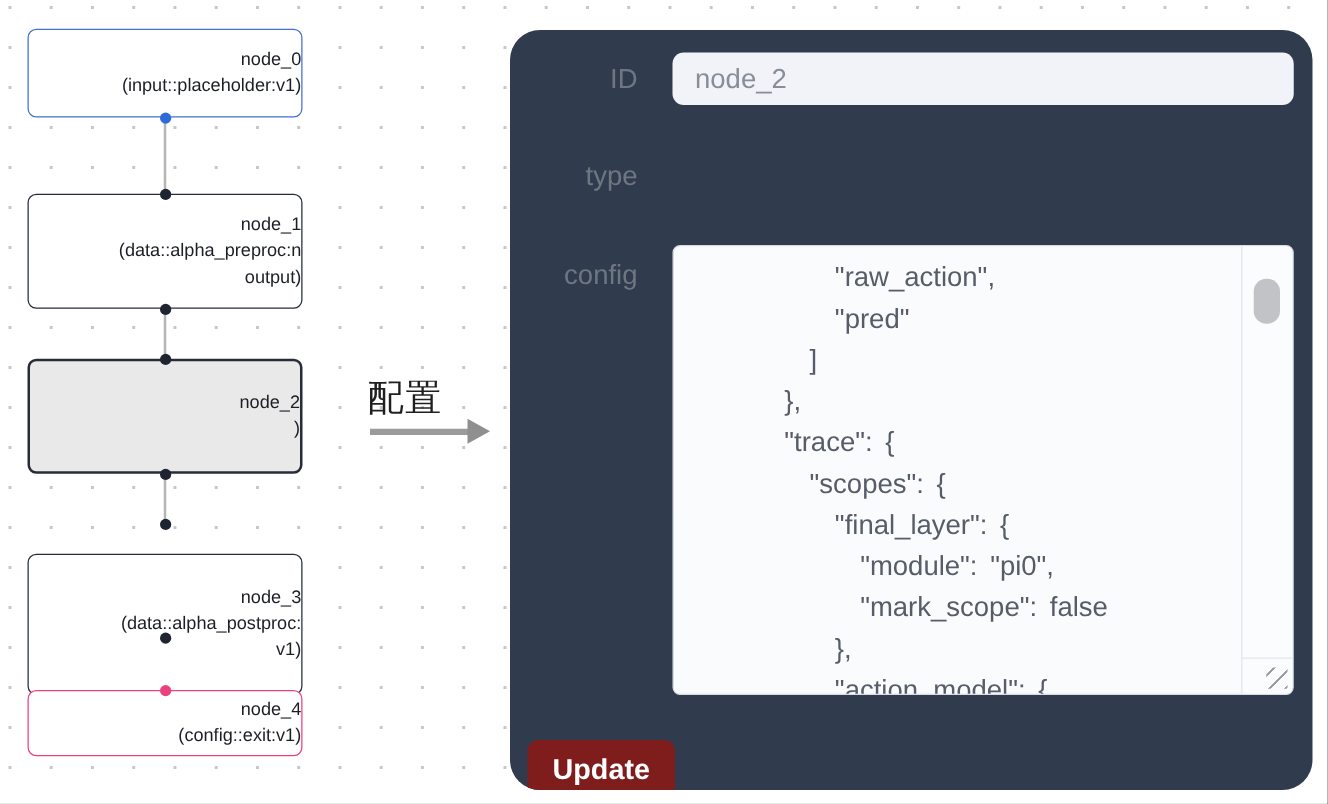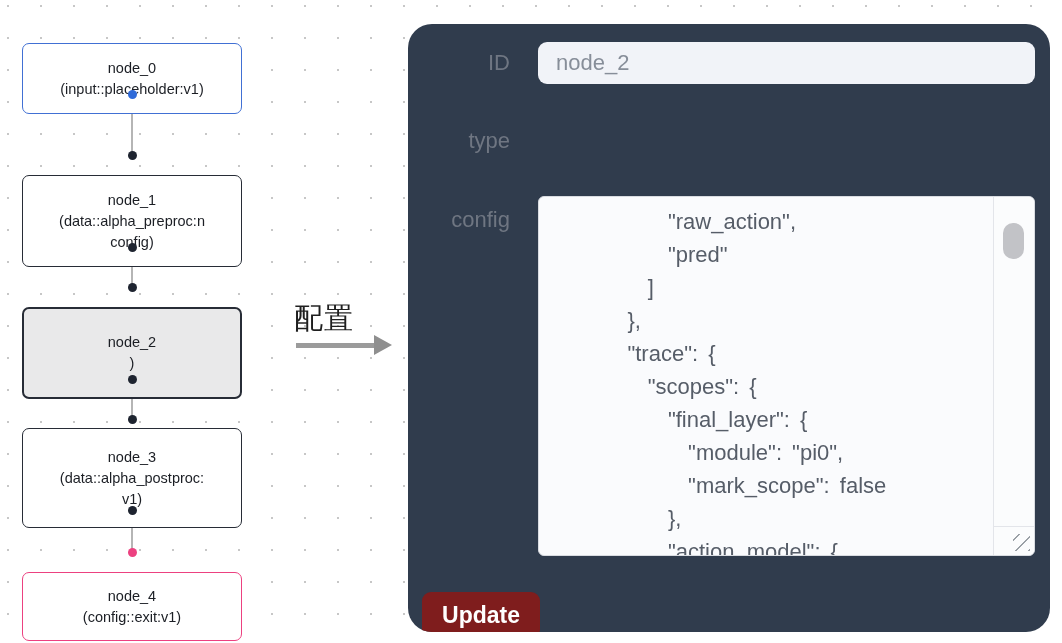--- a/index.html
+++ b/index.html
@@ -6,23 +6,22 @@
   body{font-family:"Liberation Sans",sans-serif;background:#ffffff;}
   #stage{
     position:relative;width:1062px;height:643px;overflow:hidden;background:#ffffff;
     background-image:radial-gradient(circle 1.4px at 2px 2px,#c7c7c7 98%,transparent 100%);
     background-size:33px 32px;background-position:6px 4px;
   }
   
   .node{
     position:absolute;left:22px;width:220px;box-sizing:border-box;
     background:#ffffff;border:1.5px solid #272c36;border-radius:7px;
-    display:flex;flex-direction:column;justify-content:center;align-items:center;
+    display:flex;flex-direction:column;justify-content:center;align-items:flex-end;
     z-index:2;
-    margin-top:20px;
   }
   .node .nline{
     font-size:14.5px;line-height:21px;color:#1b1e24;font-weight:500;
     text-align:center;white-space:nowrap;
   }
   .node.v-input{border-color:#4170d4;}
   .node.v-output{border-color:#ec4180;}
   .node.selected{background:#e9e9ea;border-width:2px;}
   .edge{position:absolute;left:131px;width:2px;background:#b5b5b5;z-index:1;}
   .port{position:absolute;left:127.5px;width:9px;height:9px;border-radius:50%;z-index:3;}
@@ -95,32 +94,32 @@
   <div class="edge" style="top:379px;height:40px"></div>
   <div class="edge" style="top:510px;height:42px"></div>
 
   <div class="node v-input" style="top:23px;height:71px">
     <div class="nline">node_0</div>
     <div class="nline">(input::placeholder:v1)</div>
   </div>
   <div class="node" style="top:155px;height:92px">
     <div class="nline">node_1</div>
     <div class="nline">(data::alpha_preproc:n</div>
-    <div class="nline">config)</div>
+    <div class="nline">output)</div>
   </div>
   <div class="node selected" style="top:287px;height:92px">
     <div class="nline">node_2</div>
     <div class="nline">)</div>
   </div>
-  <div class="node" style="top:408px;height:100px">
+  <div class="node" style="top:443px;height:113px">
     <div class="nline">node_3</div>
     <div class="nline">(data::alpha_postproc:</div>
     <div class="nline">v1)</div>
   </div>
-  <div class="node v-output" style="top:552px;height:69px">
+  <div class="node v-output" style="top:552px;height:53px">
     <div class="nline">node_4</div>
     <div class="nline">(config::exit:v1)</div>
   </div>
 
   <div class="port c-blue" style="top:89.5px"></div>
   <div class="port c-dark" style="top:150.5px"></div>
   <div class="port c-dark" style="top:242.5px"></div>
   <div class="port c-dark" style="top:282.5px"></div>
   <div class="port c-dark" style="top:374.5px"></div>
   <div class="port c-dark" style="top:414.5px"></div>

